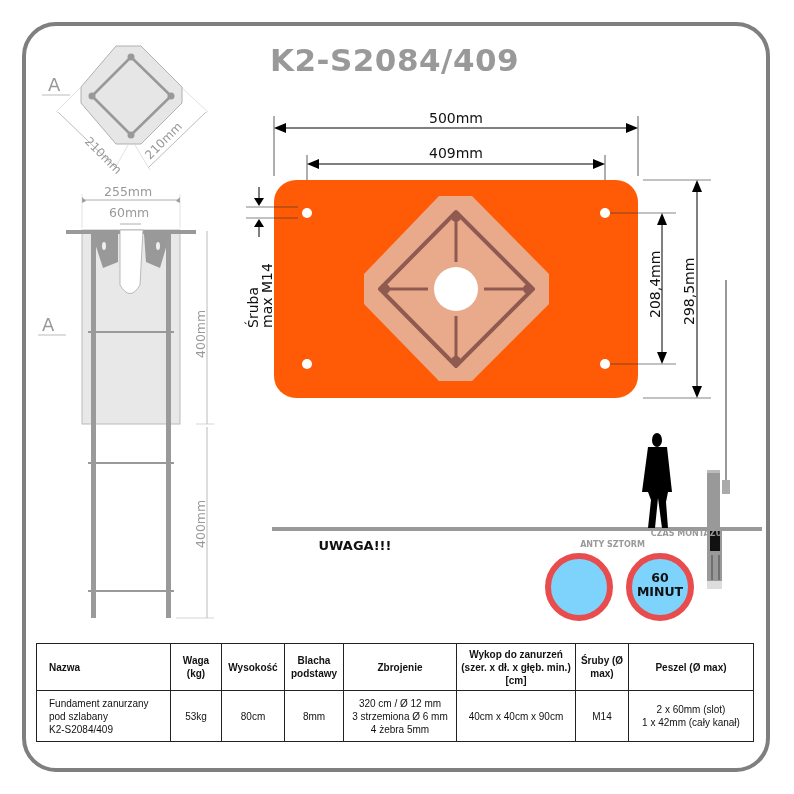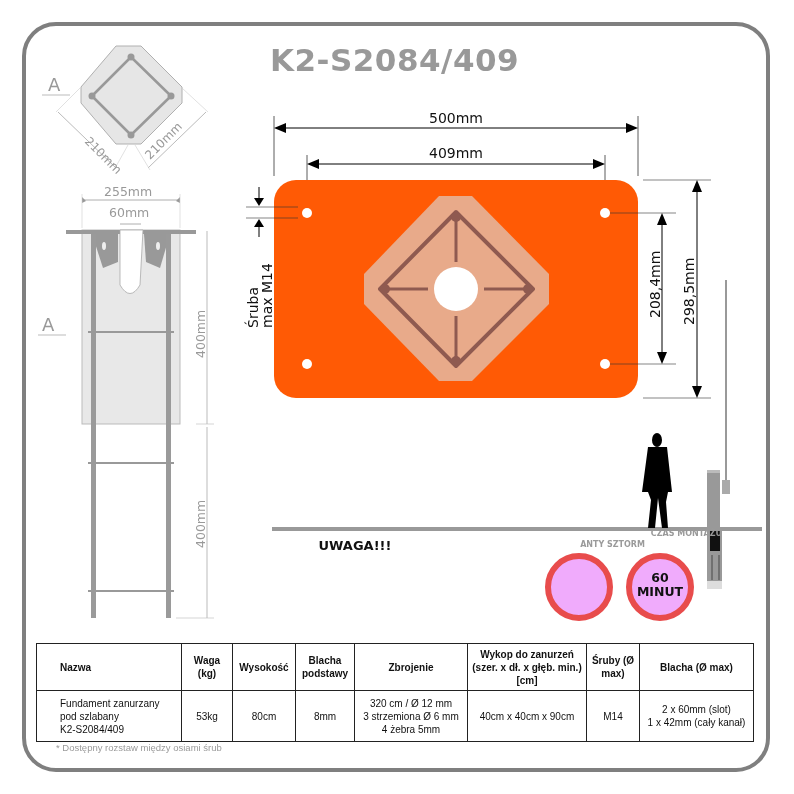--- a/index.html
+++ b/index.html
@@ -4,27 +4,27 @@
 <style>
   html, body { margin: 0; padding: 0; background: #ffffff; }
   body { width: 794px; height: 794px; position: relative; overflow: hidden; font-family: "DejaVu Sans", sans-serif; }
   .frame { position: absolute; left: 22px; top: 22px; width: 748px; height: 750px; border: 4px solid #7f7f7f; border-radius: 34px; box-sizing: border-box; }
   .title { position: absolute; left: 270px; top: 42px; font-size: 31px; font-weight: bold; color: #999999; letter-spacing: 0.5px; }
   svg.drawing { position: absolute; left: 0; top: 0; }
   .uwaga { position: absolute; left: 250px; top: 538px; width: 210px; text-align: center; color: #111; }
   .uwaga h3 { margin: 0 0 4px 0; font-size: 13px; font-weight: bold; }
   .uwaga p { margin: 0 0 4px 0; font-size: 8.5px; line-height: 10px; }
   .badge-label { position: absolute; font-size: 8px; font-weight: bold; color: #9a9a9a; text-align: right; width: 80px; margin-left: 26px; }
-  .badge { position: absolute; width: 56px; height: 56px; border: 6px solid #e84c4c; border-radius: 50%; background: #f0abfc; box-sizing: content-box; }
+  .badge { position: absolute; width: 56px; height: 56px; border: 6px solid #e84c4c; border-radius: 50%; background: #7dd3fc; box-sizing: content-box; }
   .badge-text { position: absolute; left: 0; right: 0; top: 12px; text-align: center; font-weight: bold; font-size: 12.5px; line-height: 14px; color: #111; }
   table.spec { position: absolute; left: 36px; top: 643px; width: 718px; border-collapse: collapse; font-family: "Liberation Sans", sans-serif; font-size: 10px; color: #111; }
   table.spec th, table.spec td { border: 1px solid #222; text-align: center; padding: 2px 3px; }
   table.spec th { height: 42px; font-weight: bold; font-size: 10px; line-height: 13px; }
   table.spec td { height: 46px; line-height: 13px; }
-  table.spec th.first, table.spec td.first { text-align: left; padding-left: 23px; }
+  table.spec th.first, table.spec td.first { text-align: left; padding-left: 12px; }
   .notes { position: absolute; left: 56px; top: 741px; font-family: "Liberation Sans", sans-serif; font-size: 9.5px; color: #9a9a9a; line-height: 13px; }
   .dim { font-family: "DejaVu Sans", sans-serif; }
 </style>
 </head>
 <body>
 
 <div class="frame"></div>
 <div class="title">K2-S2084/409</div>
 
 <svg class="drawing" width="794" height="794" viewBox="0 0 794 794">
@@ -185,21 +185,21 @@
 <table class="spec">
   <thead>
     <tr>
       <th class="first" style="width:118px;">Nazwa</th>
       <th style="width:44px;">Waga (kg)</th>
       <th style="width:56px;text-align:center;">Wysokość</th>
       <th style="width:52px;">Blacha podstawy</th>
       <th style="width:106px;margin-left:22px;">Zbrojenie</th>
       <th style="width:112px;">Wykop do zanurzeń (szer. x dł. x głęb. min.) [cm]</th>
       <th style="width:46px;">Śruby (Ø max)</th>
-      <th>Blacha (Ø max)</th>
+      <th>Peszel (Ø max)</th>
     </tr>
   </thead>
   <tbody>
     <tr>
       <td class="first">
         <span>Fundament zanurzany</span><br><span>pod szlabany</span><br><span>K2-S2084/409</span>
       </td>
       <td>53kg</td>
       <td>80cm</td>
       <td>8mm</td>
@@ -209,14 +209,13 @@
       <td>40cm x 40cm x 90cm</td>
       <td>M14</td>
       <td>
         <span>2 x 60mm (slot)</span><br><span>1 x 42mm (cały kanał)</span>
       </td>
     </tr>
   </tbody>
 </table>
 
 <div class="notes">
-  <div>* Dostępny rozstaw między osiami śrub</div>
 </div>
 
 </body></html>

